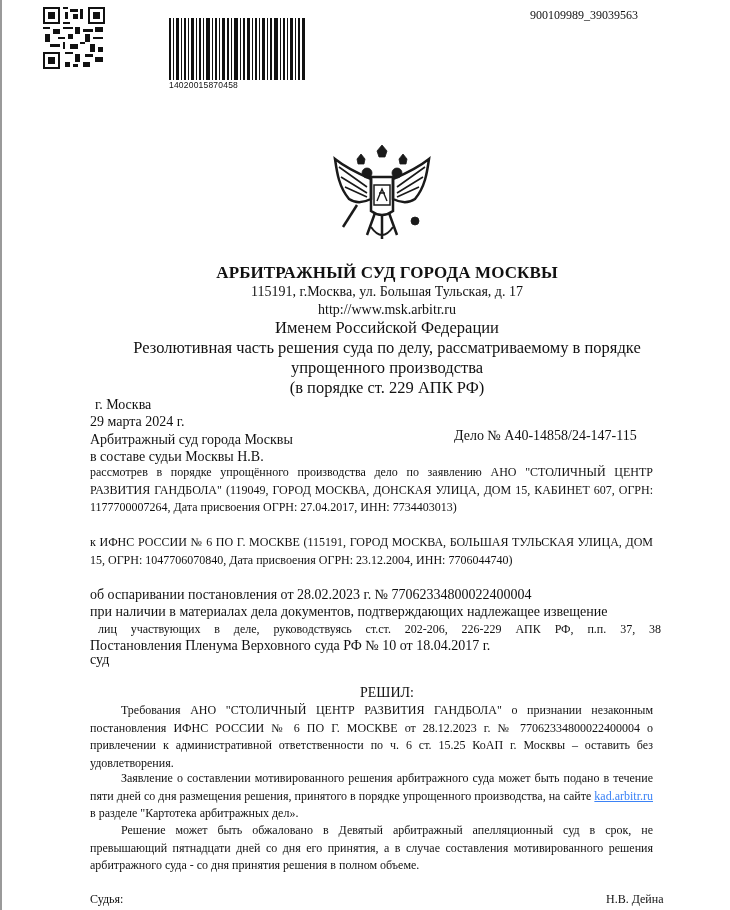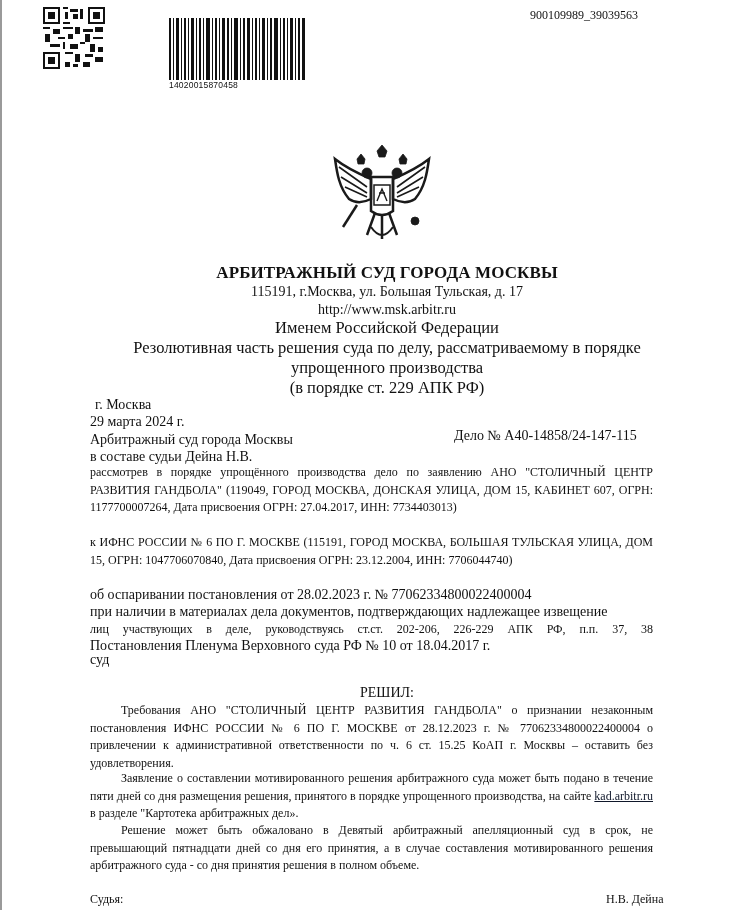--- a/index.html
+++ b/index.html
@@ -23,39 +23,39 @@
   .court-addr { top: 284px; font-size: 14px; }
   .court-url { top: 302px; font-size: 14px; }
   .fed-name { top: 318px; font-size: 16.5px; }
   .resol-1 { top: 338px; font-size: 16.5px; }
   .resol-2 { top: 358px; font-size: 16.5px; }
   .resol-3 { top: 378px; font-size: 16.5px; }
 
   .line { position: absolute; left: 88px; font-size: 14px; white-space: nowrap; }
   .just { position: absolute; left: 88px; width: 563px; font-size: 12px;
     text-align: justify; line-height: 17.5px; }
-  .just-last { text-align-last: justify; }
+  .just-last { text-align-last: justify; margin-left: 8px; }
   .city { left: 93px; top: 397px; }
   .case-no { position: absolute; left: 452px; top: 397px; font-size: 14px; margin-top: 31px; }
   .date { top: 414px; }
   .court2 { top: 432px; }
   .judge-in { top: 449px; }
   .p1 { top: 464px; }
   .p2 { top: 534px; }
   .p3 { top: 587px; }
   .p4 { top: 604px; }
   .p5 { top: 621px; }
   .sud { top: 652px; }
 
   .decided { top: 685px; font-size: 14px; }
   .r1 { top: 702px; }
   .r2 { top: 770px; }
   .r3 { top: 822px; }
   .indent { text-indent: 31px; }
-  a.link { color: #0f172a; text-decoration: underline; }
+  a.link { color: #3b82f6; text-decoration: underline; }
 
   .sign-label { position: absolute; left: 88px; top: 892px; font-size: 12px; }
   .sign-name { position: absolute; left: 604px; top: 892px; font-size: 12px; }
 </style>
 </head>
 <body>
 
 <svg class="abs qr" viewBox="0 0 25 25" shape-rendering="crispEdges">
   <rect width="25" height="25" fill="#fff"></rect>
   <g fill="#111">
@@ -177,21 +177,21 @@
 <div class="center court-url">http://www.msk.arbitr.ru</div>
 <div class="center fed-name">Именем Российской Федерации</div>
 <div class="center resol-1">Резолютивная часть решения суда по делу, рассматриваемому в порядке</div>
 <div class="center resol-2">упрощенного производства</div>
 <div class="center resol-3">(в порядке ст. 229 АПК РФ)</div>
 
 <div class="line city">г. Москва</div>
 <div class="case-no">Дело № А40-14858/24-147-115</div>
 <div class="line date">29 марта 2024 г.</div>
 <div class="line court2">Арбитражный суд города Москвы</div>
-<div class="line judge-in">в составе судьи  Дейна Н.В.</div>
+<div class="line judge-in">в составе судьи  Москвы Н.В.</div>
 <div class="just p1">рассмотрев в порядке упрощённого производства дело по заявлению АНО "СТОЛИЧНЫЙ ЦЕНТР РАЗВИТИЯ ГАНДБОЛА" (119049, ГОРОД МОСКВА, ДОНСКАЯ УЛИЦА, ДОМ 15, КАБИНЕТ 607, ОГРН: 1177700007264, Дата присвоения ОГРН: 27.04.2017, ИНН: 7734403013)</div>
 <div class="just p2">к ИФНС РОССИИ № 6 ПО Г. МОСКВЕ (115191, ГОРОД МОСКВА, БОЛЬШАЯ ТУЛЬСКАЯ УЛИЦА, ДОМ 15, ОГРН: 1047706070840, Дата присвоения ОГРН: 23.12.2004, ИНН: 7706044740)</div>
 <div class="line p3">об оспаривании постановления от 28.02.2023 г. № 77062334800022400004</div>
 <div class="line p4">при наличии в материалах дела документов, подтверждающих надлежащее извещение</div>
 <div class="just just-last p5">лиц участвующих в деле, руководствуясь ст.ст. 202-206, 226-229 АПК РФ, п.п. 37, 38</div>
 <div class="line" style="top:638px;">Постановления Пленума Верховного суда РФ № 10 от 18.04.2017 г.</div>
 <div class="line sud">суд</div>
 
 <div class="center decided">РЕШИЛ:</div>
 <div class="just indent r1">Требования АНО "СТОЛИЧНЫЙ ЦЕНТР РАЗВИТИЯ ГАНДБОЛА" о признании незаконным постановления ИФНС РОССИИ № 6 ПО Г. МОСКВЕ от 28.12.2023 г. № 77062334800022400004 о привлечении к административной ответственности по ч. 6 ст. 15.25 КоАП г. Москвы – оставить без удовлетворения.</div>

